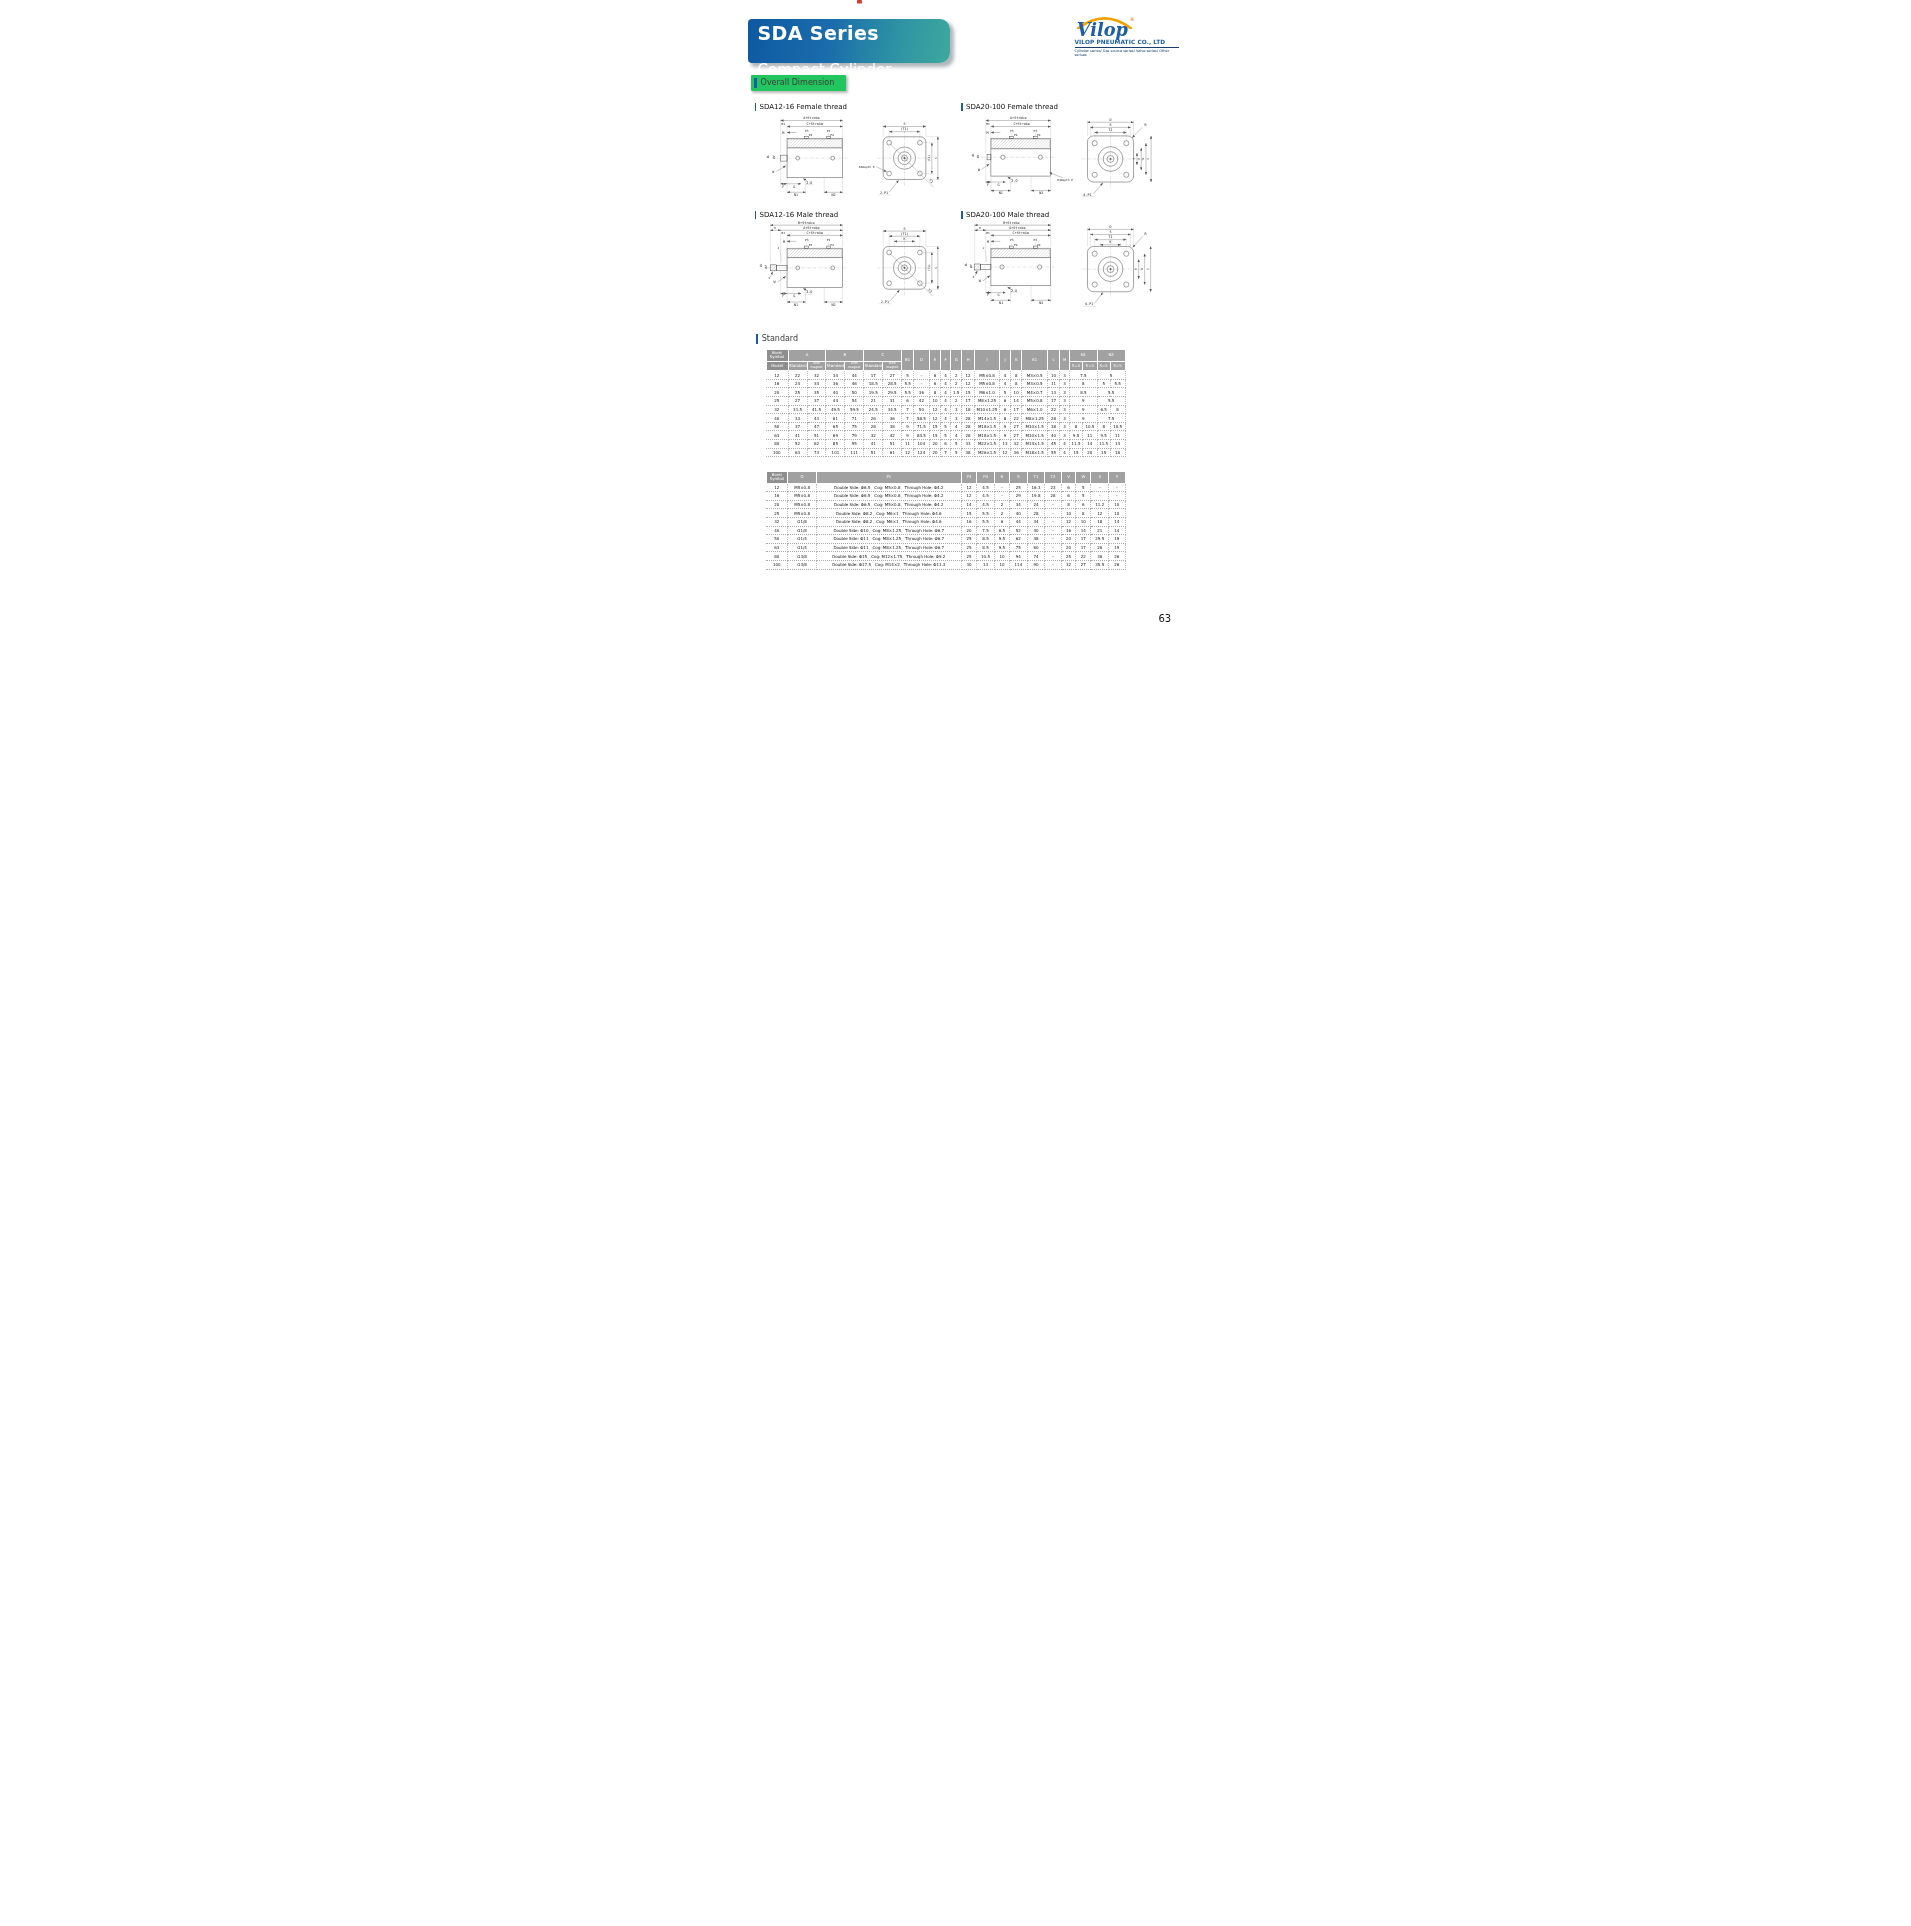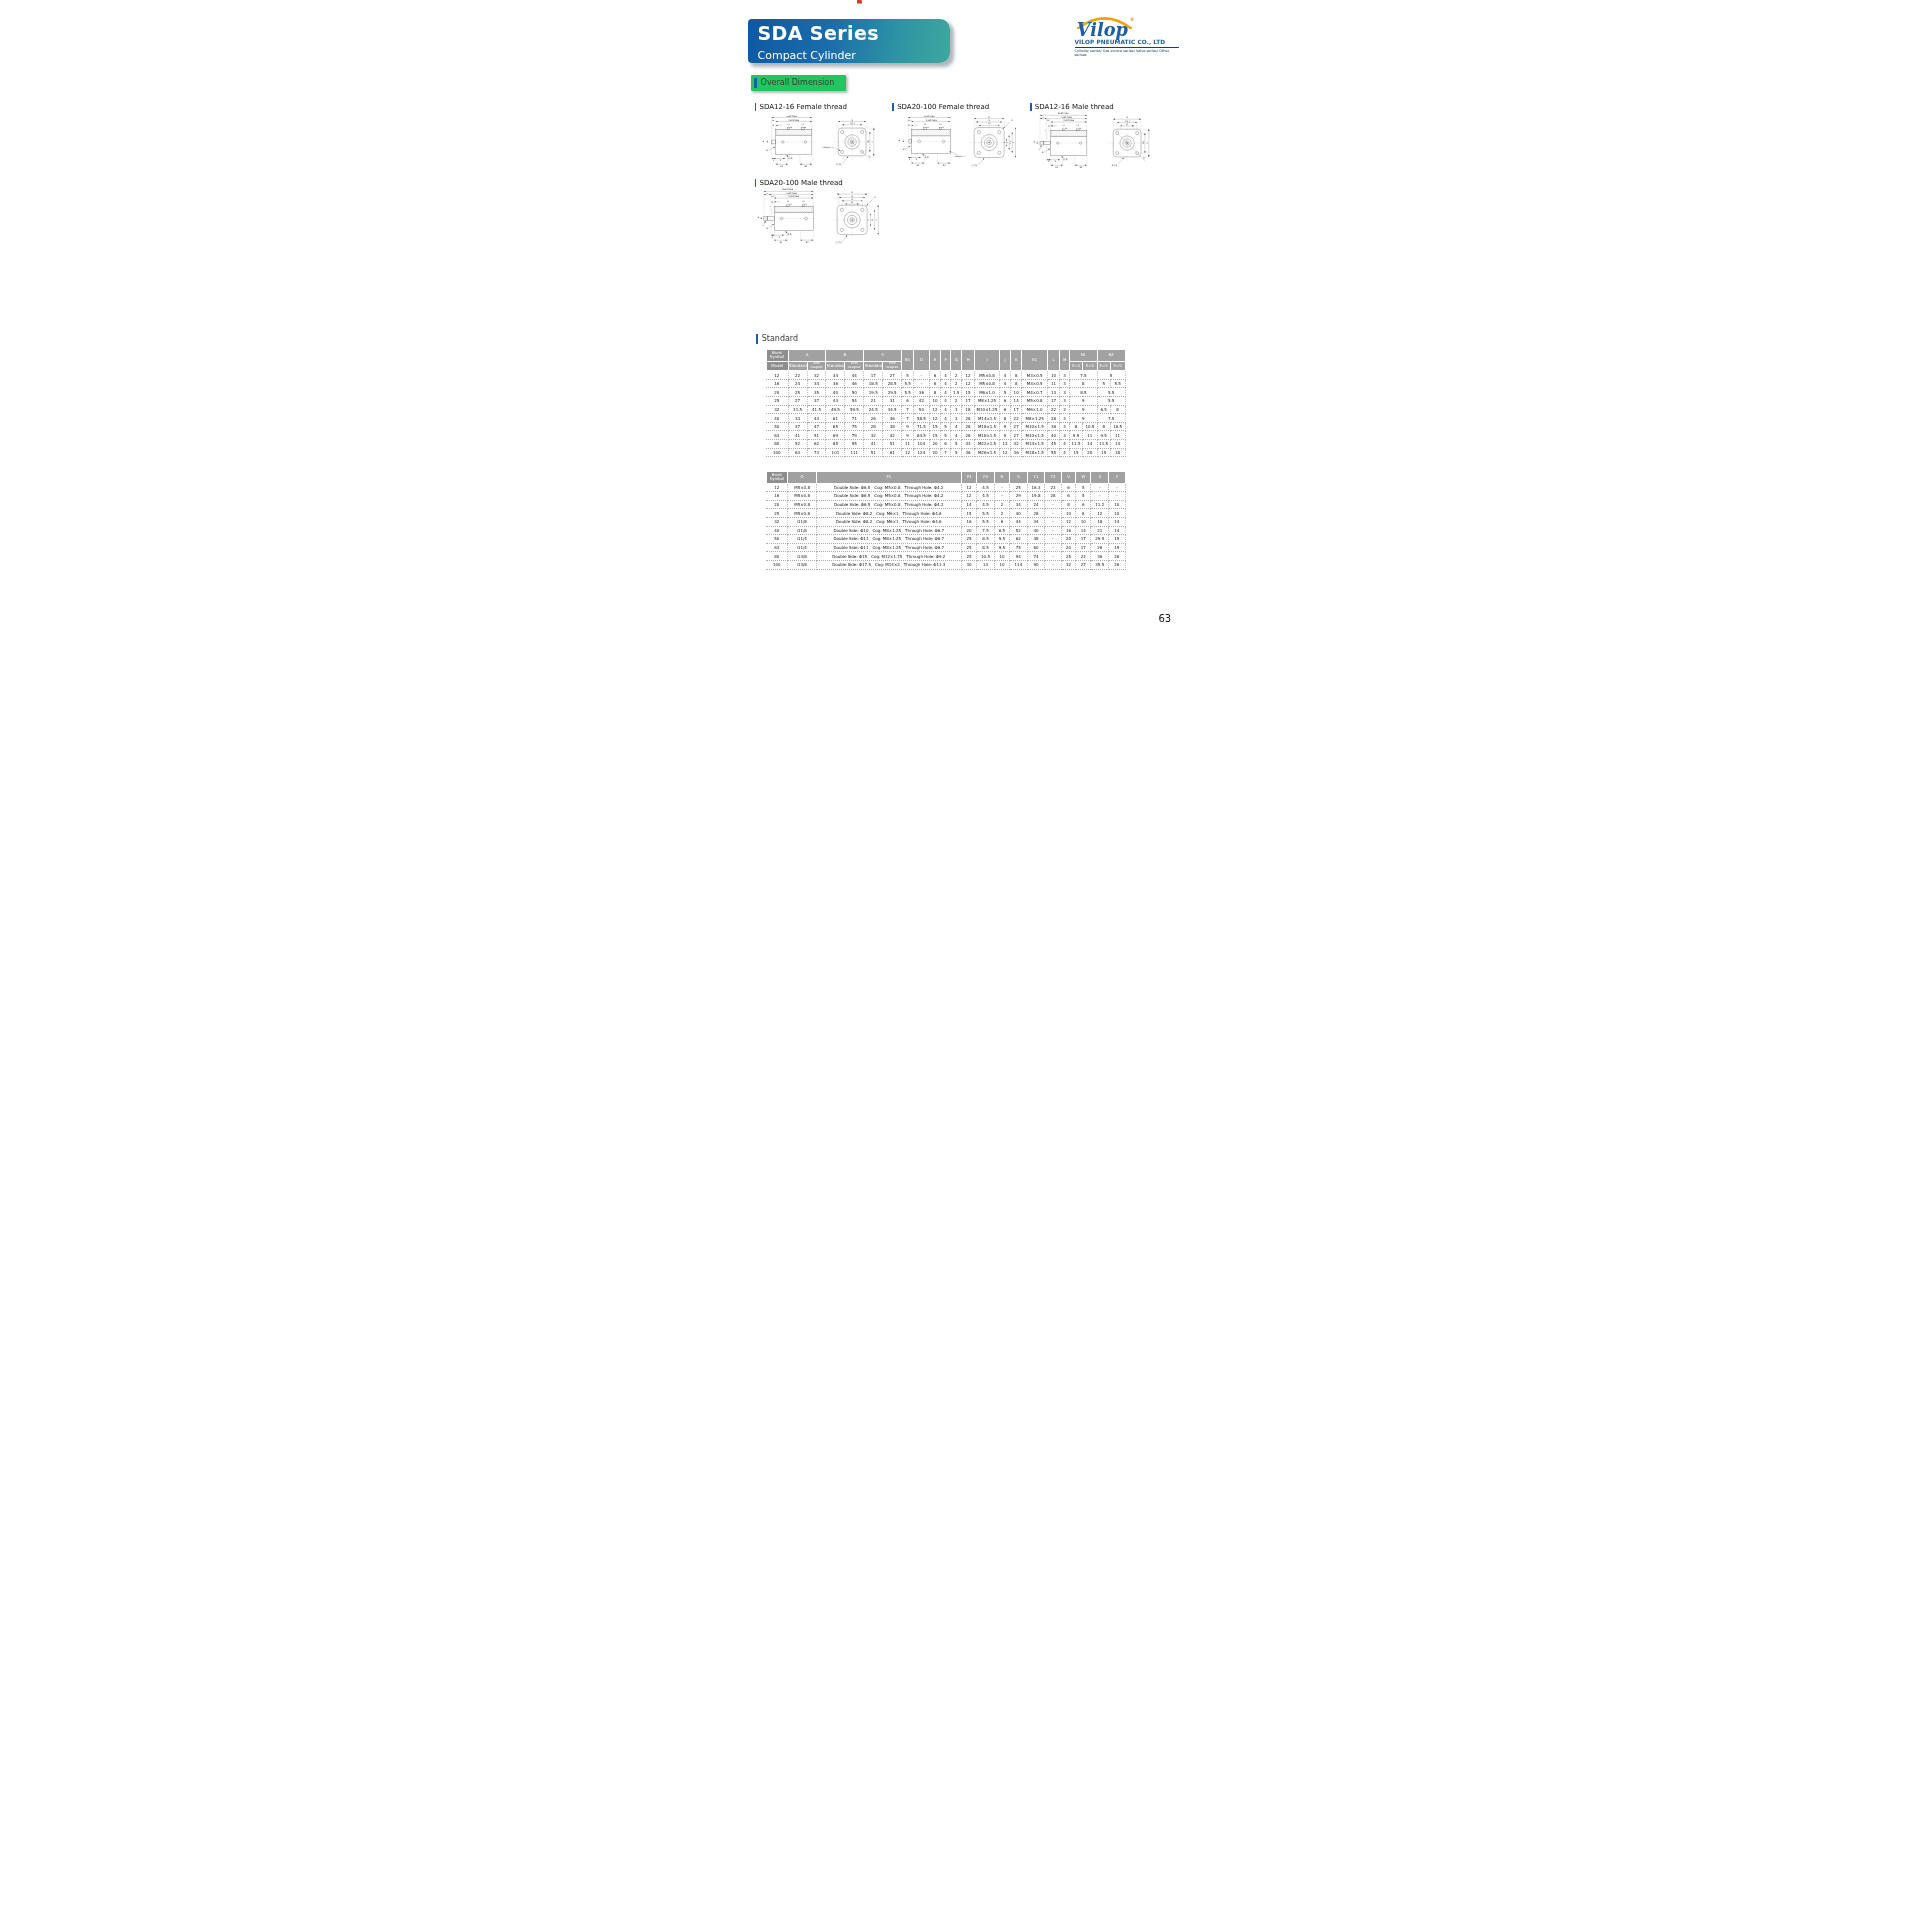--- a/index.html
+++ b/index.html
@@ -7,41 +7,41 @@
         font-family:"DejaVu Sans","Liberation Sans",sans-serif;overflow:hidden;}
   .print-mark{position:absolute;left:140px;top:0;width:5.8px;height:3.5px;background:#d93a2b;
         clip-path:polygon(12% 0,88% 0,100% 100%,0 100%);}
   
   .banner{position:absolute;left:31px;top:19px;width:202px;height:44px;
         border-radius:3.9px 10px 10px 3.9px;
         background:linear-gradient(100deg,#0e59a2 0%,#1a6cab 40%,#2f95a4 75%,#3ea89d 100%);
         box-shadow:3.1px 3.1px 3.9px rgba(110,120,130,.55);color:#fff;
         padding:4.6px 0 0 10px;box-sizing:border-box;}
   .banner-title{font-size:19px;font-weight:bold;letter-spacing:0.4px;line-height:1.05;}
-  .banner-subtitle{font-size:11px;margin-top:5px;font-weight:400;}
+  .banner-subtitle{font-size:15px;margin-top:17px;font-weight:400;}
   
   .logo-block{position:absolute;left:358px;top:15.4px;width:104px;}
   .logo-word-row{position:relative;display:inline-block;padding:5.4px 6.2px 0 2.3px;}
   .logo-arc{position:absolute;left:-0.8px;top:-2.3px;width:61px;height:16px;}
   .logo-word{font-family:"DejaVu Serif","Liberation Serif",serif;font-style:italic;font-weight:bold;
         font-size:17.7px;color:#1b5ea6;position:relative;line-height:1;}
   .logo-reg{position:absolute;right:-0.8px;top:0.8px;font-size:5px;color:#d2691e;}
   .company{color:#1b5ea6;font-weight:bold;font-size:5.8px;border-bottom:0.8px solid #16406f;
         padding-bottom:1.5px;letter-spacing:0.1px;margin-top:0.8px;}
   .tagline{font-size:3.5px;color:#16406f;margin-top:1.2px;}
   
   .section-head{position:absolute;display:flex;align-items:center;gap:3.9px;font-size:8px;color:#3c3c3c;}
   .section-head.overall{left:34px;top:75px;background:#22c55e;box-shadow:1.5px 1.5px 2.7px rgba(0,0,0,.28);
         padding:3.1px 11.6px 3.1px 3.9px;border-radius:1.2px;}
   .section-head.dim{left:39px;top:334px;font-weight:500;}
   .blue-bar{width:2.3px;height:9.6px;background:#1b5ea6;flex:0 0 auto;}
   .blue-bar.sm{width:1.9px;height:7.7px;}
   
   .drawings{position:absolute;left:38px;top:103px;width:403px;display:grid;
-        grid-template-columns:1fr 1fr 1fr;column-gap:10px;row-gap:7.7px;}
+        grid-template-columns:1fr 1fr;column-gap:10px;row-gap:7.7px;}
   .drawing-title{display:flex;align-items:center;gap:3.1px;font-size:7px;color:#101010;margin-bottom:0.8px;}
   .dwg{width:100%;height:auto;display:block;}
   .g-ol rect,.g-ol circle,.g-ol line,.g-ol path{stroke:#3d3d3d;stroke-width:1.1;fill:none;}
   .g-x line{stroke:#9a9a9a;stroke-width:.55;fill:none;}
   .g-d line{stroke:#555;stroke-width:.8;fill:none;}
   .cl{stroke:#8f8f8f;stroke-width:.6;stroke-dasharray:7 2.5 1.5 2.5;fill:none;}
   .diag{stroke:#666;stroke-width:.7;fill:none;}
   .lb{font:8px "DejaVu Sans Mono",monospace;fill:#222;text-anchor:middle;}
   .lbs{font:6.8px "DejaVu Sans Mono",monospace;fill:#222;text-anchor:middle;}
   

